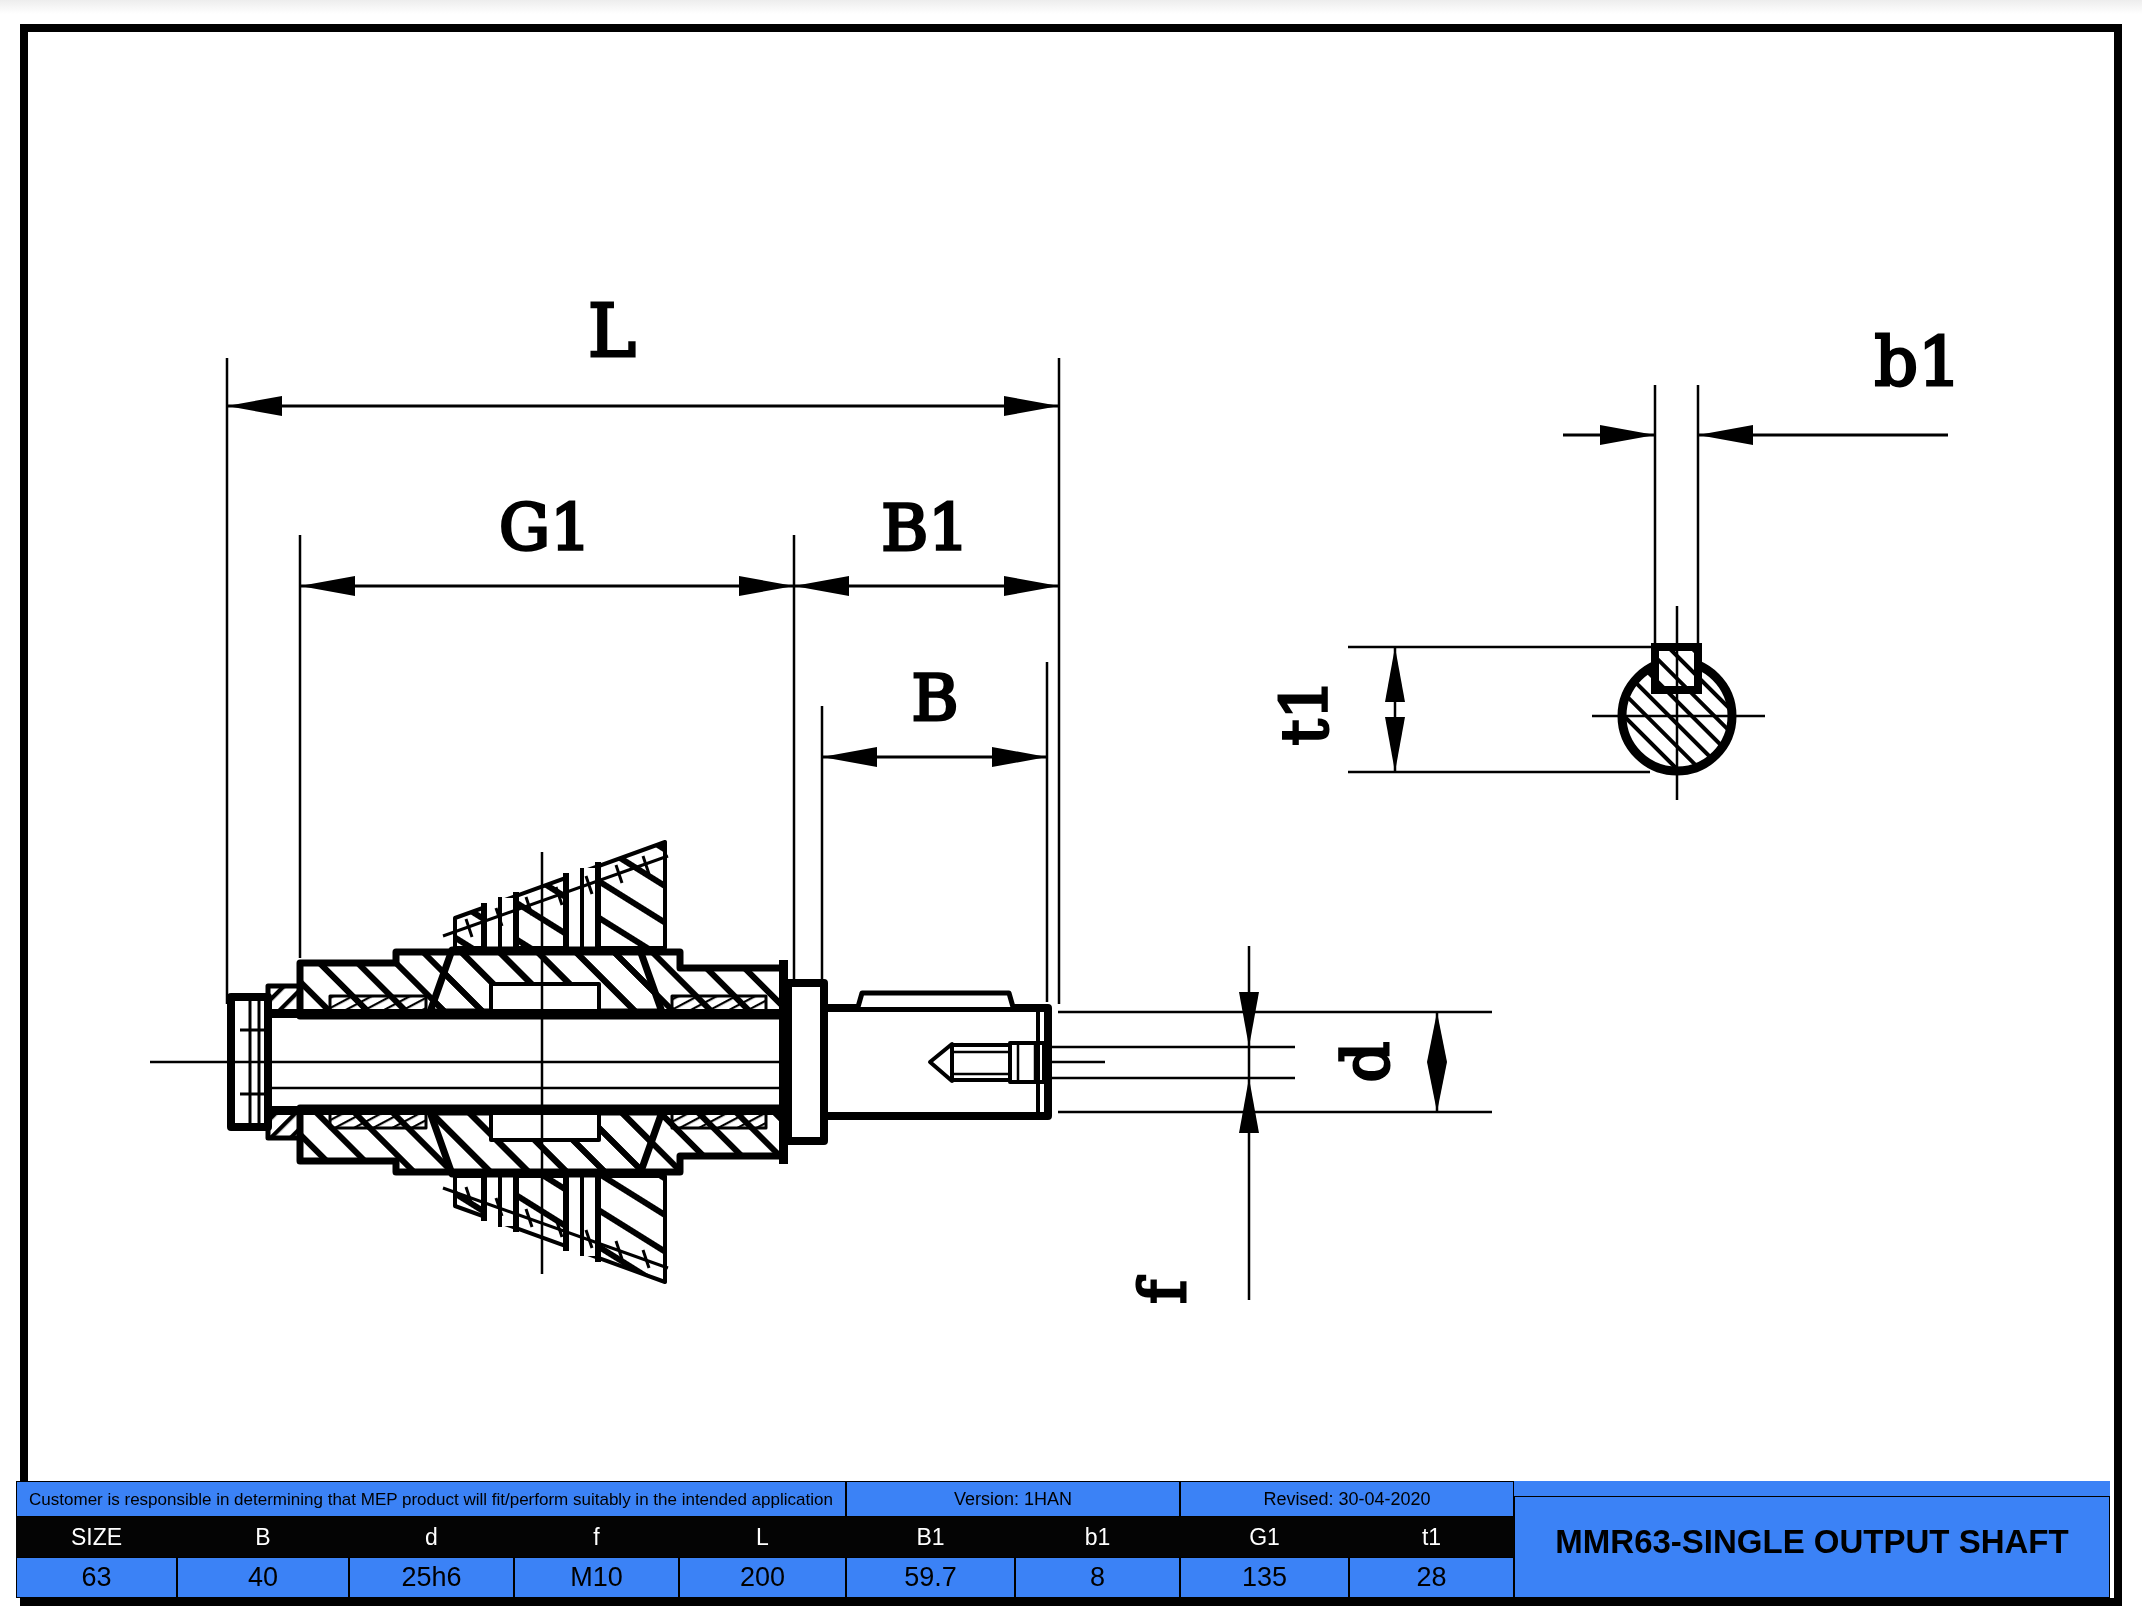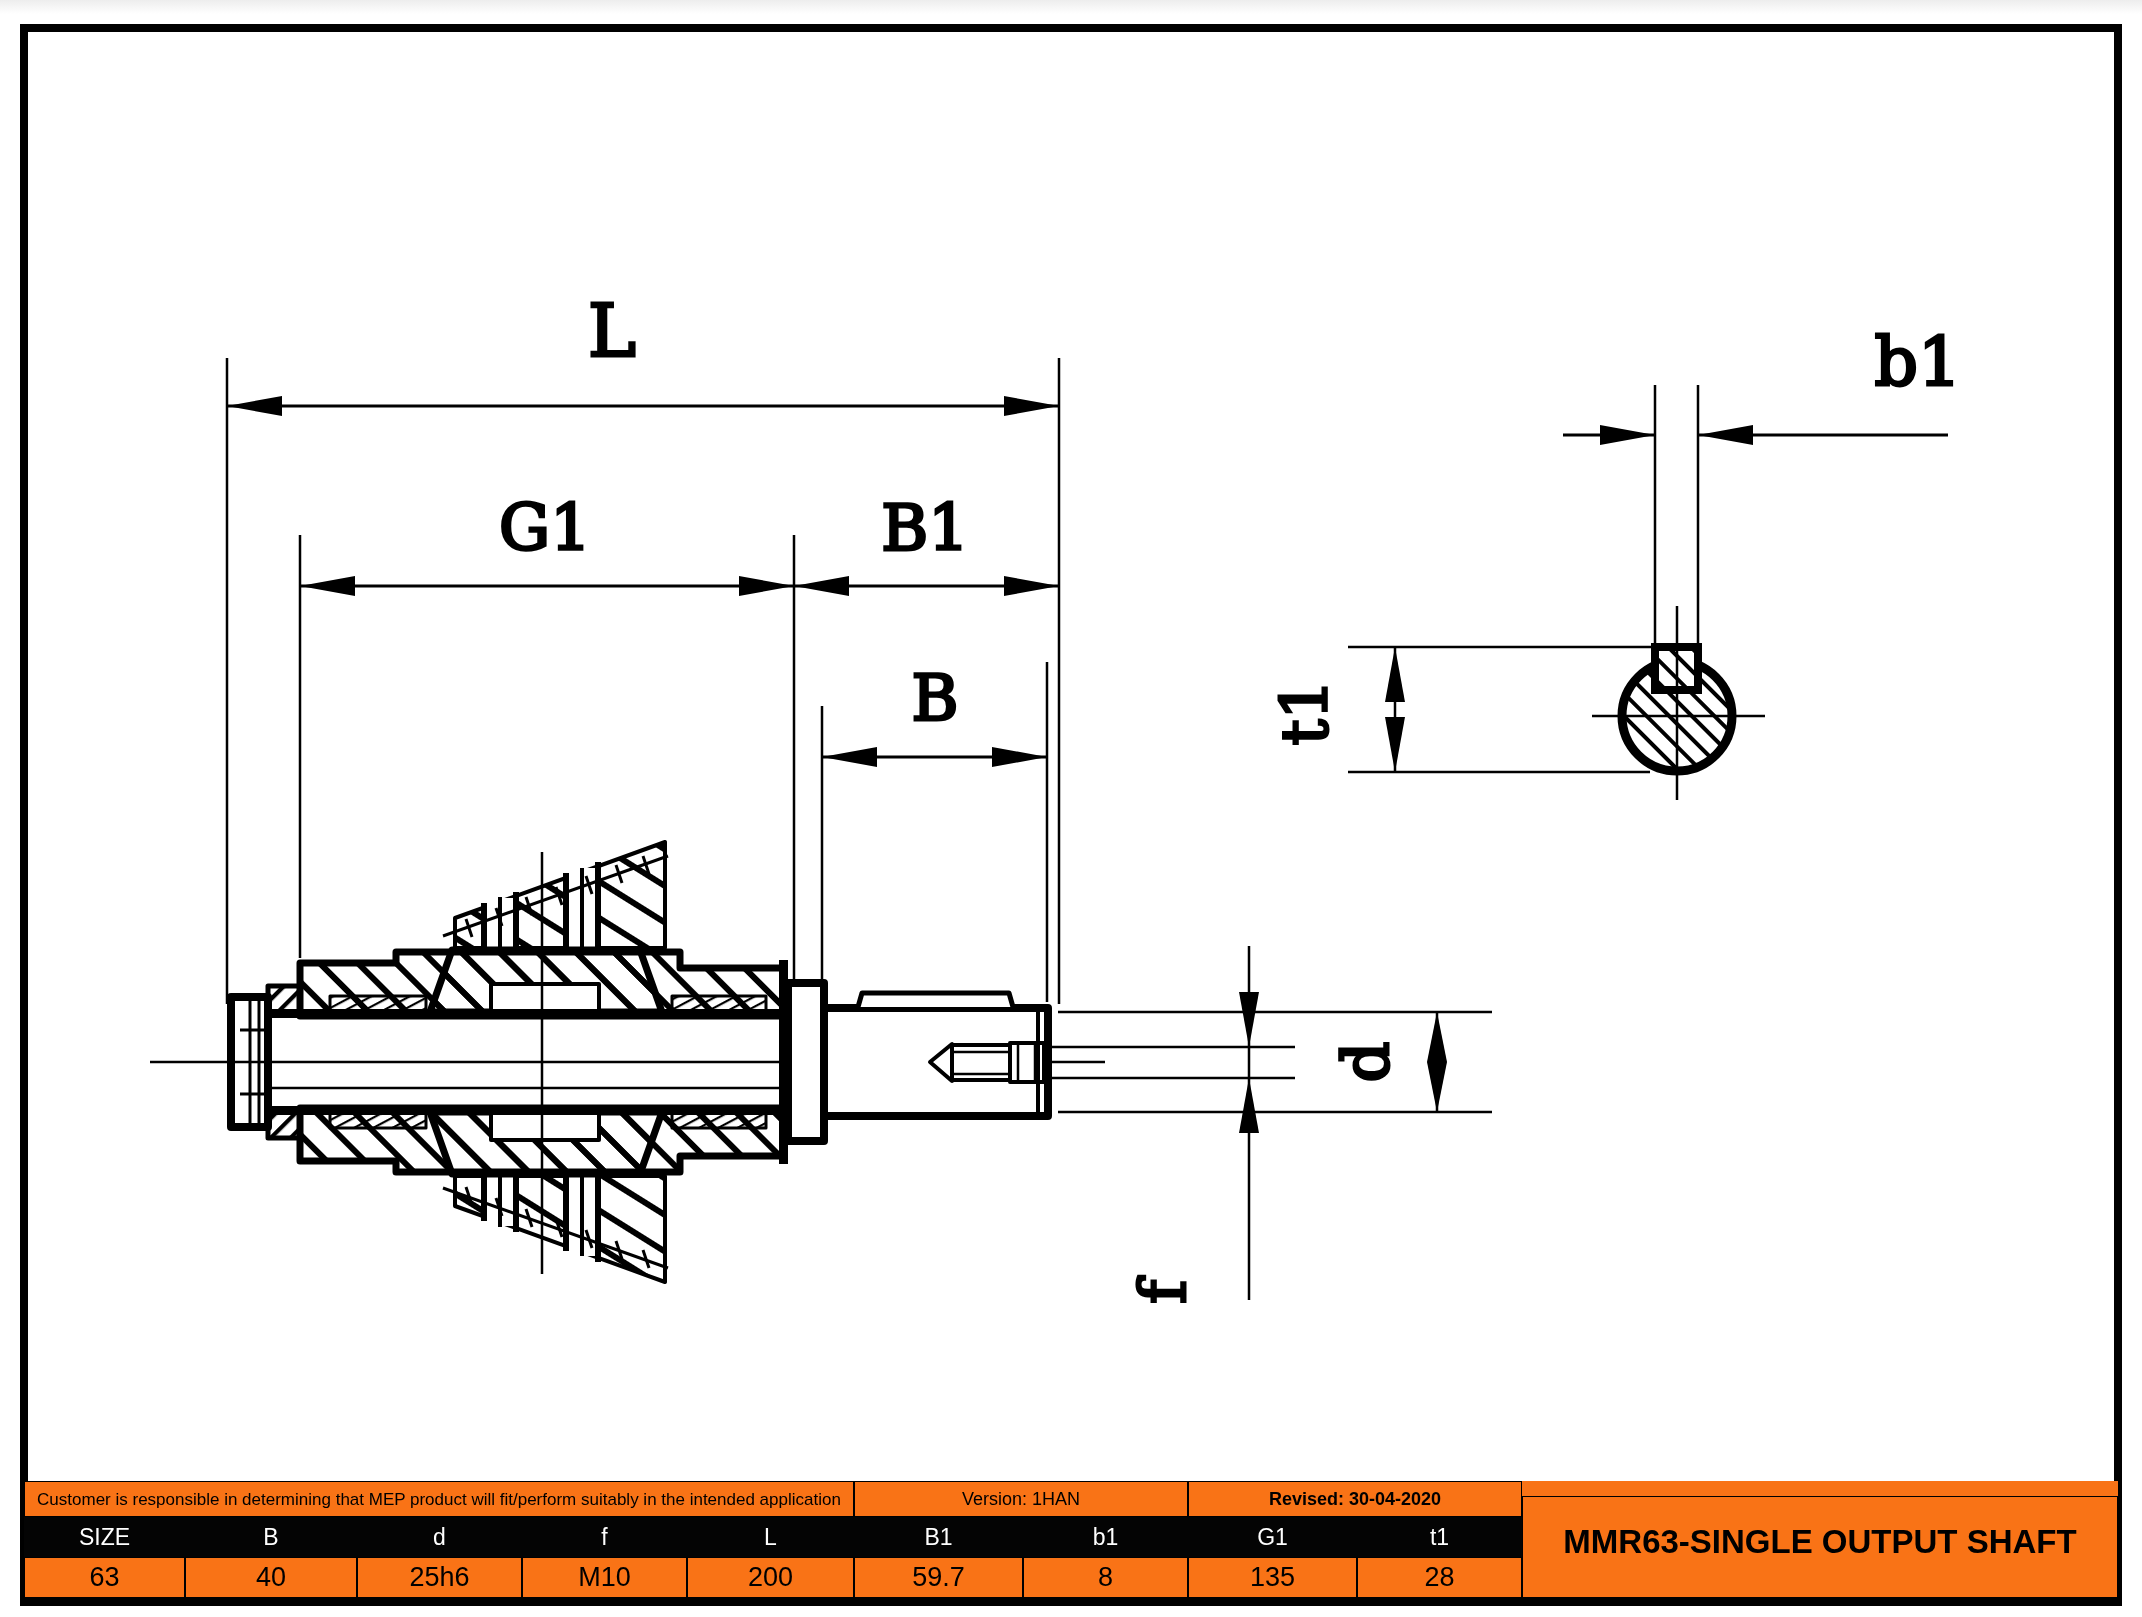--- a/index.html
+++ b/index.html
@@ -9,38 +9,38 @@
   }
   .topstrip{
     position:absolute;left:0;top:0;width:2142px;height:14px;
     background:linear-gradient(#ededed,#ffffff);
   }
   svg{position:absolute;left:0;top:0;}
   svg text{font-family:"DejaVu Serif","Liberation Serif",serif;fill:#000;}
 
   
   .tblock{
-    position:absolute;left:24px;top:1481px;width:2094px;height:117px;
+    position:absolute;left:16px;top:1481px;width:2094px;height:117px;
     display:grid;
     grid-template-columns:161px 172px 165px 165px 167px 169px 165px 169px 165px 1fr;
     grid-template-rows:36px 40px 41px;
-    background:#f97316;
+    background:#3b82f6;
   }
   .tcell{
     border:1.5px solid #000;
     display:flex;align-items:center;justify-content:center;
     color:#000;font-size:27px;line-height:1;white-space:nowrap;overflow:hidden;
   }
   .tcell.small{font-size:17px;}
   .tcell.meta{font-size:18px;}
   .tcell.head{background:#040404;color:#ffffff;font-size:23px;border-color:#040404;}
   .tcell.title{font-weight:bold;font-size:33px;align-items:flex-start;padding-top:28px;}
   .span5{grid-column:1/6;grid-row:1;}
   .span67{grid-column:6/8;grid-row:1;}
-  .span89{grid-column:8/10;grid-row:1;font-weight:bold;}
+  .span89{grid-column:8/10;grid-row:1;}
   .titlecell{grid-column:10/11;grid-row:1/4;margin-top:15px;}
 </style>
 </head>
 <body>
 
 <div class="topstrip"></div>
 
 <svg width="2142" height="1617" viewBox="0 0 2142 1617">
   <defs>
 

